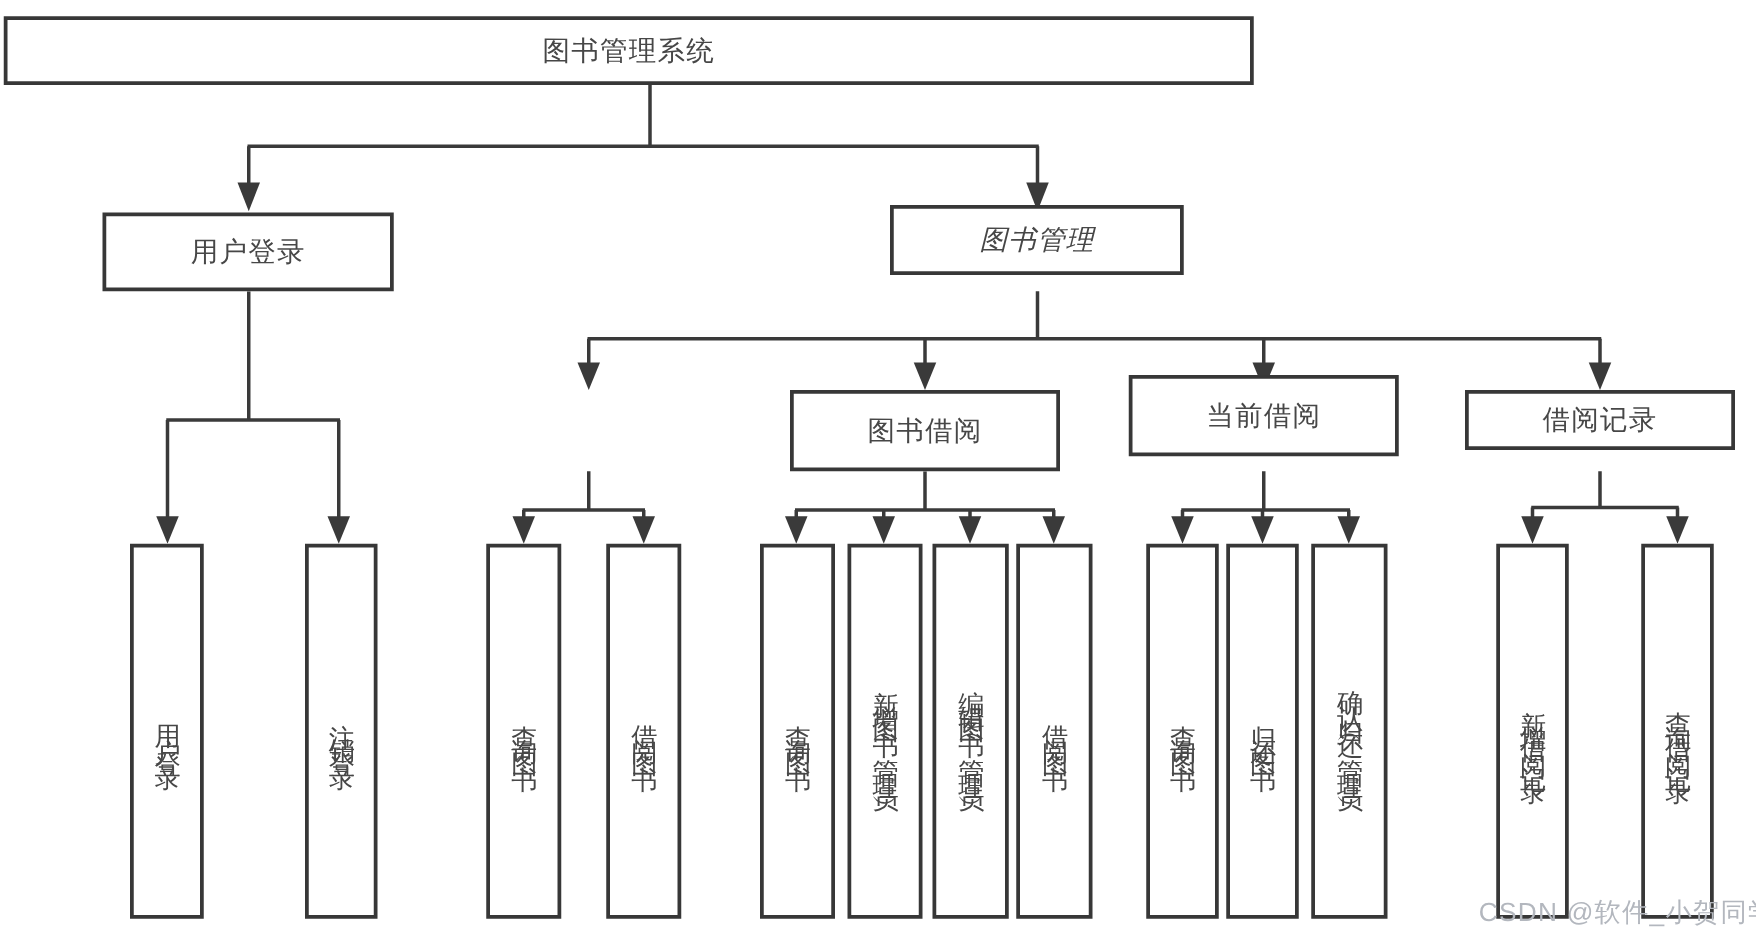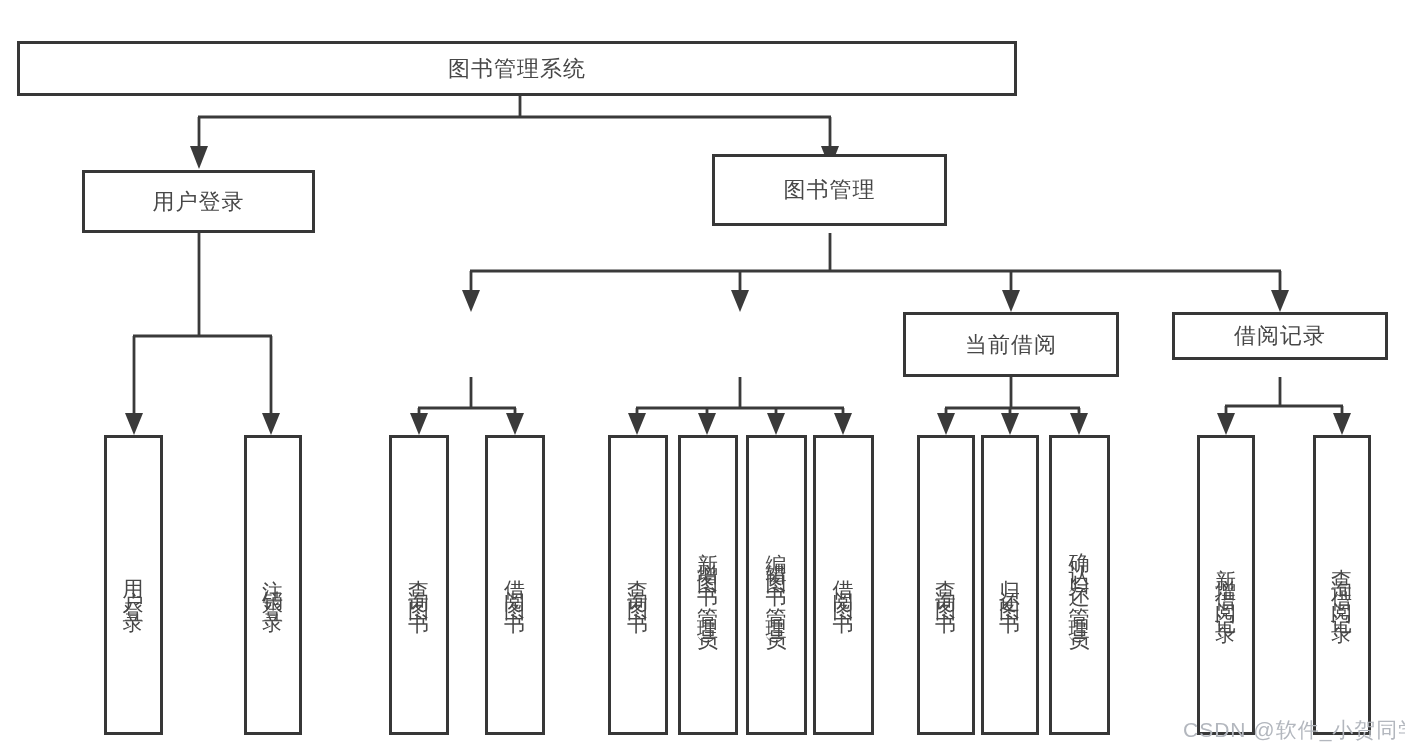--- a/index.html
+++ b/index.html
@@ -111,32 +111,35 @@
     <polygon points="1070,413 1088,413 1079,435"></polygon>
 
     <line x1="1280" y1="377" x2="1280" y2="406"></line>
     <line x1="1225" y1="406" x2="1343" y2="406"></line>
     <line x1="1226" y1="406" x2="1226" y2="414"></line>
     <polygon points="1217,413 1235,413 1226,435"></polygon>
     <line x1="1342" y1="406" x2="1342" y2="414"></line>
     <polygon points="1333,413 1351,413 1342,435"></polygon>
   </svg>
 
-  <div class="box hbox root-box" style="left:17px; top:13px; width:1000px; height:55px;margin-top:28px;">
+  <div class="box hbox root-box" style="left:3px; top:13px; width:1000px; height:55px;">
     <span>图书管理系统</span>
   </div>
 
   <div class="box hbox" style="left:82px; top:170px; width:233px; height:63px;">
     <span>用户登录</span>
   </div>
-  <div class="box hbox" style="left:712px; top:154px; width:235px; height:72px;">
+  <div class="box hbox" style="left:712px; top:164px; width:235px; height:56px;font-style:italic;">
     <span>图书管理</span>
   </div>
 
-  <div class="box hbox" style="left:903px; top:312px; width:216px; height:65px;">
+  <div class="box hbox" style="left:632px; top:312px; width:216px; height:65px;">
+    <span>图书借阅</span>
+  </div>
+  <div class="box hbox" style="left:903px; top:300px; width:216px; height:65px;">
     <span>当前借阅</span>
   </div>
   <div class="box hbox" style="left:1172px; top:312px; width:216px; height:48px;">
     <span>借阅记录</span>
   </div>
 
   <div class="box vbox" style="left:104px; top:435px; width:59px; height:300px;">
     <span>用户登录</span>
   </div>
   <div class="box vbox" style="left:244px; top:435px; width:58px; height:300px;">

